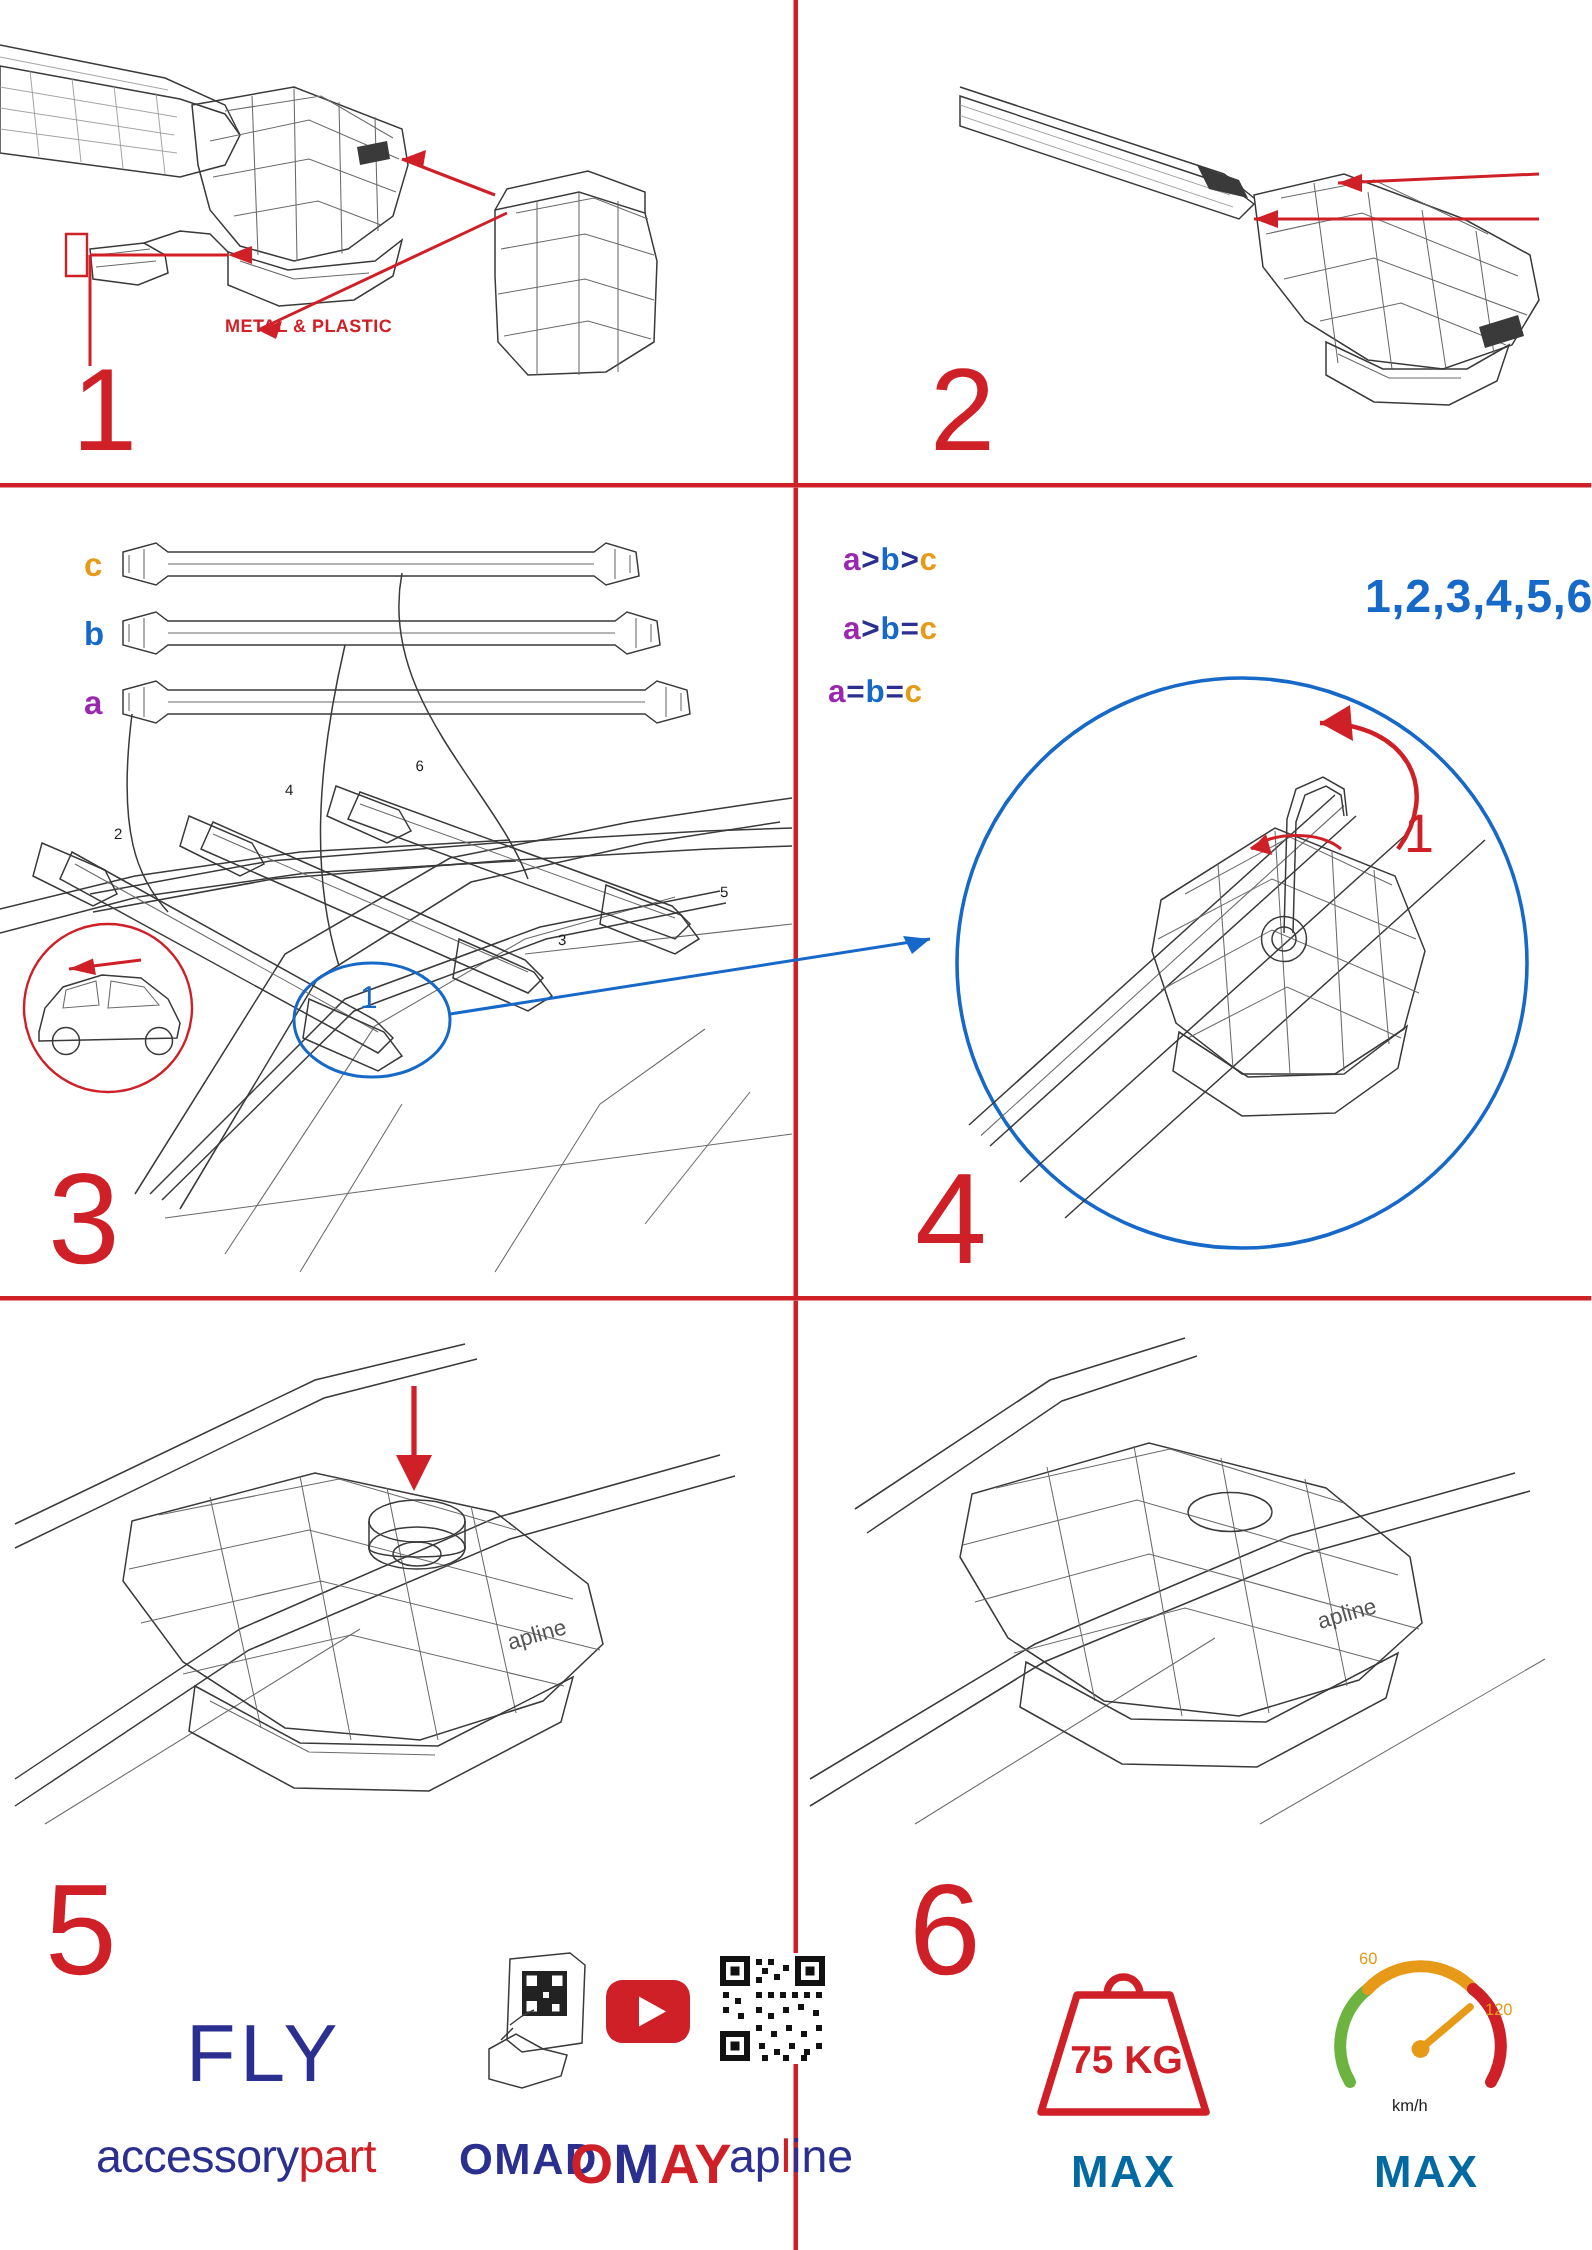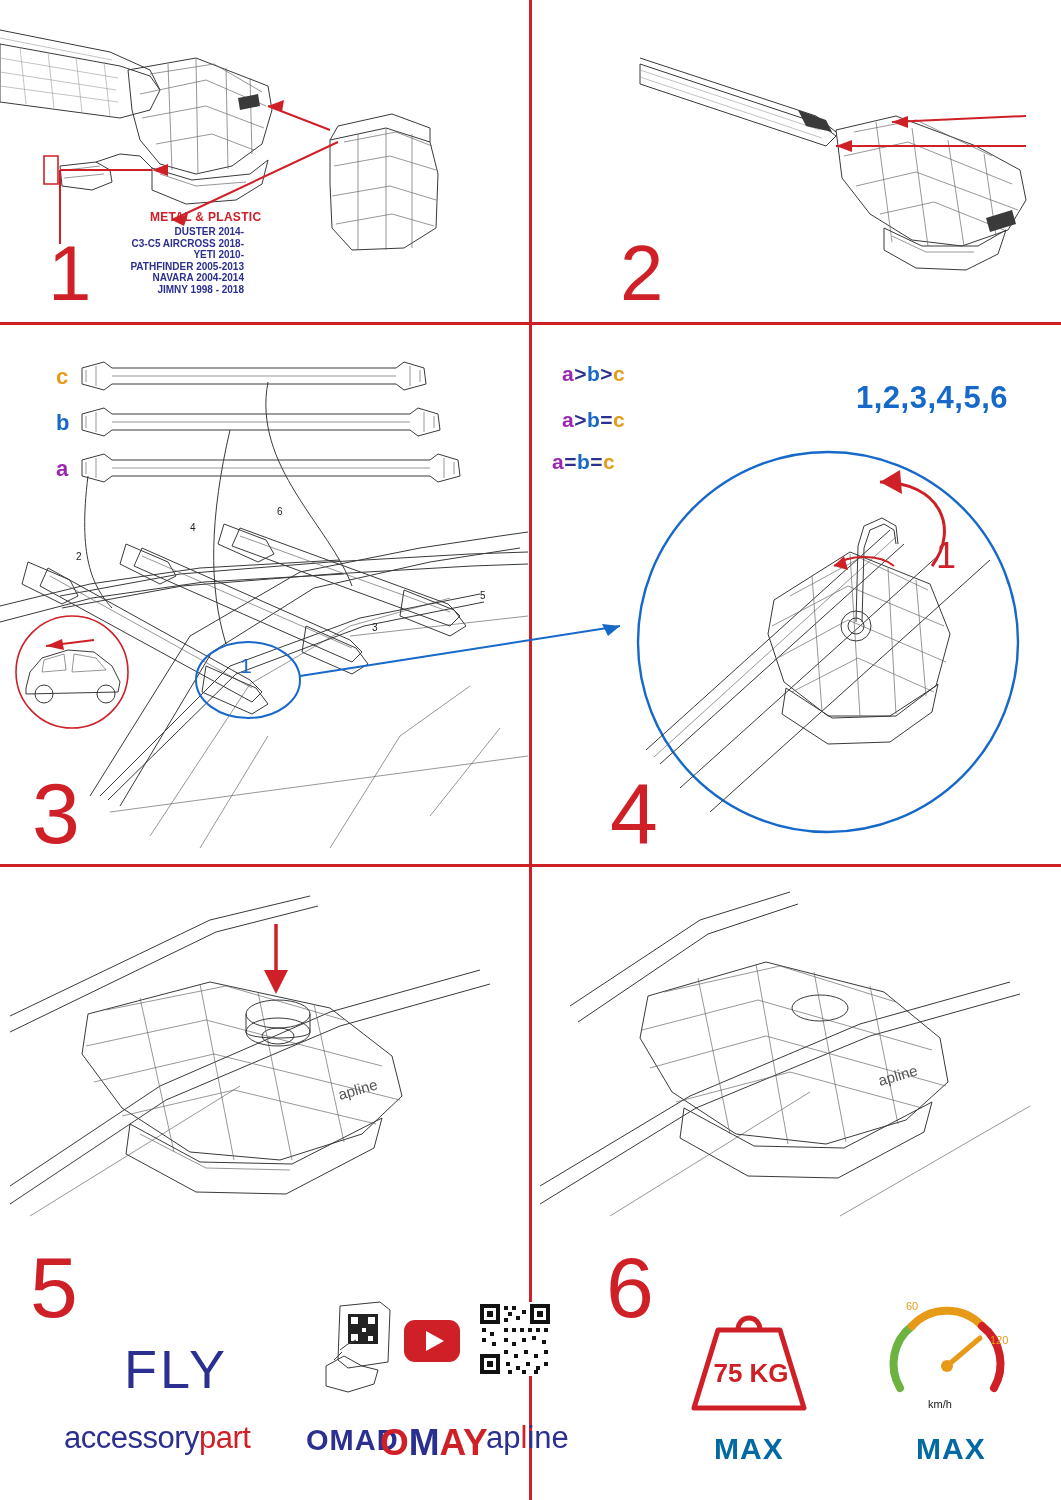--- a/index.html
+++ b/index.html
@@ -128,28 +128,20 @@
         <path d="M60 156 L60 230"></path>
       </g>
       <path d="M268 92 L284 86 L282 98 Z" fill="#cf2027"></path>
       <path d="M172 206 L188 200 L184 212 Z" fill="#cf2027"></path>
       <path d="M152 156 L168 150 L168 162 Z" fill="#cf2027"></path>
 
       <path class="red" stroke-width="1.6" d="M44 142 L44 170 L58 170 L58 142 Z" fill="none"></path>
     </svg>
   </div>
   <div class="metal-title" style="left:150px;top:210px;">METAL &amp; PLASTIC</div>
-  <div class="metal-list" style="left:48px;top:226px;width:196px;">
-    <div>DUSTER 2014-</div>
-    <div>C3-C5 AIRCROSS 2018-</div>
-    <div>YETI 2010-</div>
-    <div>PATHFINDER 2005-2013</div>
-    <div>NAVARA 2004-2014</div>
-    <div>JIMNY 1998 - 2018</div>
-  </div>
   <div class="stepnum" style="left:48px;top:234px;">1</div>
 
   <div class="art" style="left:640px;top:50px;">
     <svg width="410" height="230" viewBox="0 0 410 230">
 
       <g>
         <path class="ln" d="M0 14 L180 74 L196 86 L186 96 L0 34 Z"></path>
         <path class="ln-l" d="M0 20 L180 80"></path>
         <path class="ln-l" d="M0 27 L182 88"></path>
         <path class="ln" d="M0 8 L176 66 L196 82"></path>
@@ -325,21 +317,21 @@
         <path d="M302 202 L304 128 L310 110 L324 104 L334 110 L336 124" stroke-width="1"></path>
       </g>
 
       <path class="red" stroke-width="2" d="M274 146 C288 134 320 134 334 146"></path>
       <path d="M274 146 L284 136 L288 150 Z" fill="#cf2027"></path>
 
       <path class="red" stroke-width="3" d="M320 62 C380 62 400 108 372 146"></path>
       <path d="M320 62 L340 50 L342 74 Z" fill="#cf2027"></path>
     </svg>
   </div>
-  <div class="seq" style="left:856px;top:380px;"><span style="color:#1769c9;">1,</span><span style="color:#1769c9;">2,3,4,5,6</span></div>
+  <div class="seq" style="left:910px;top:380px;"><span style="color:#1769c9;">1,</span><span style="color:#1769c9;">2,3,4,5,6</span></div>
   <div class="circ-n-red" style="left:936px;top:535px;">1</div>
   <div class="stepnum big" style="left:610px;top:770px;">4</div>
 
   <div class="art" style="left:10px;top:886px;">
     <svg width="510" height="330" viewBox="0 0 510 330">
 
       <path class="ln" d="M0 130 L200 34 L300 10"></path>
       <path class="ln" d="M0 146 L206 46 L308 20"></path>
       <path class="ln" d="M0 300 L150 200 L320 126 L470 84"></path>
       <path class="ln" d="M0 318 L156 214 L330 140 L480 98"></path>

